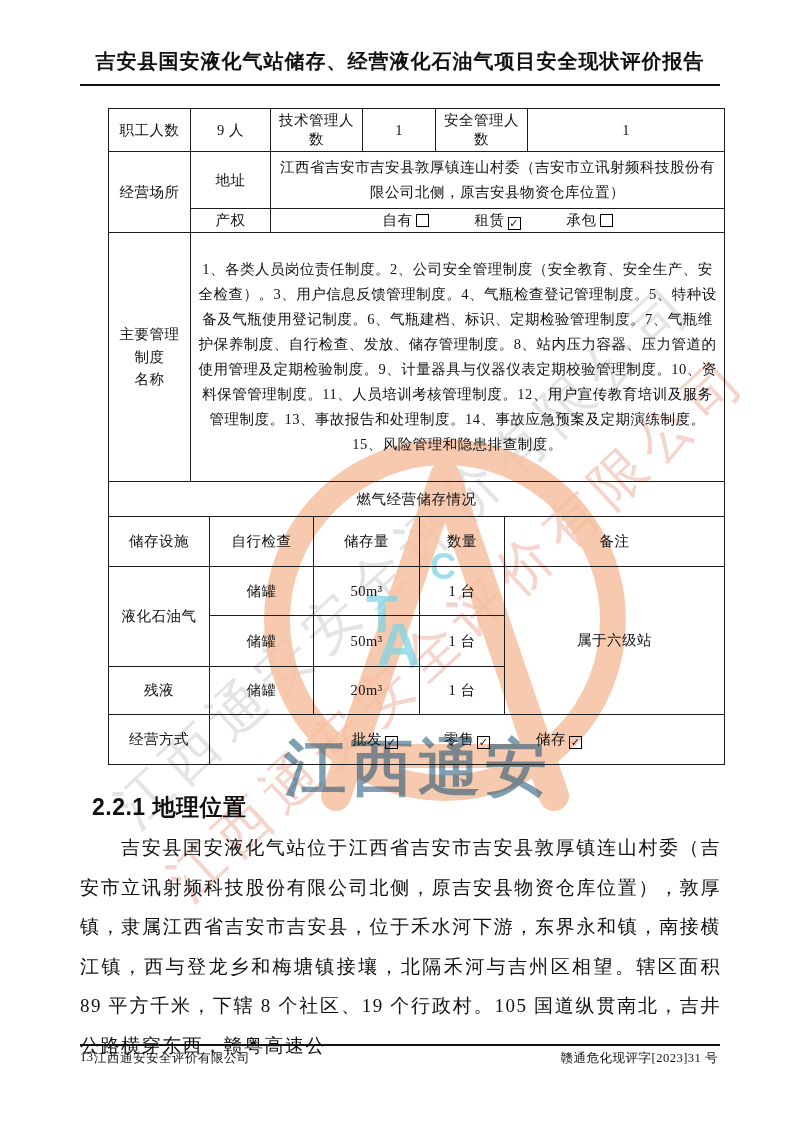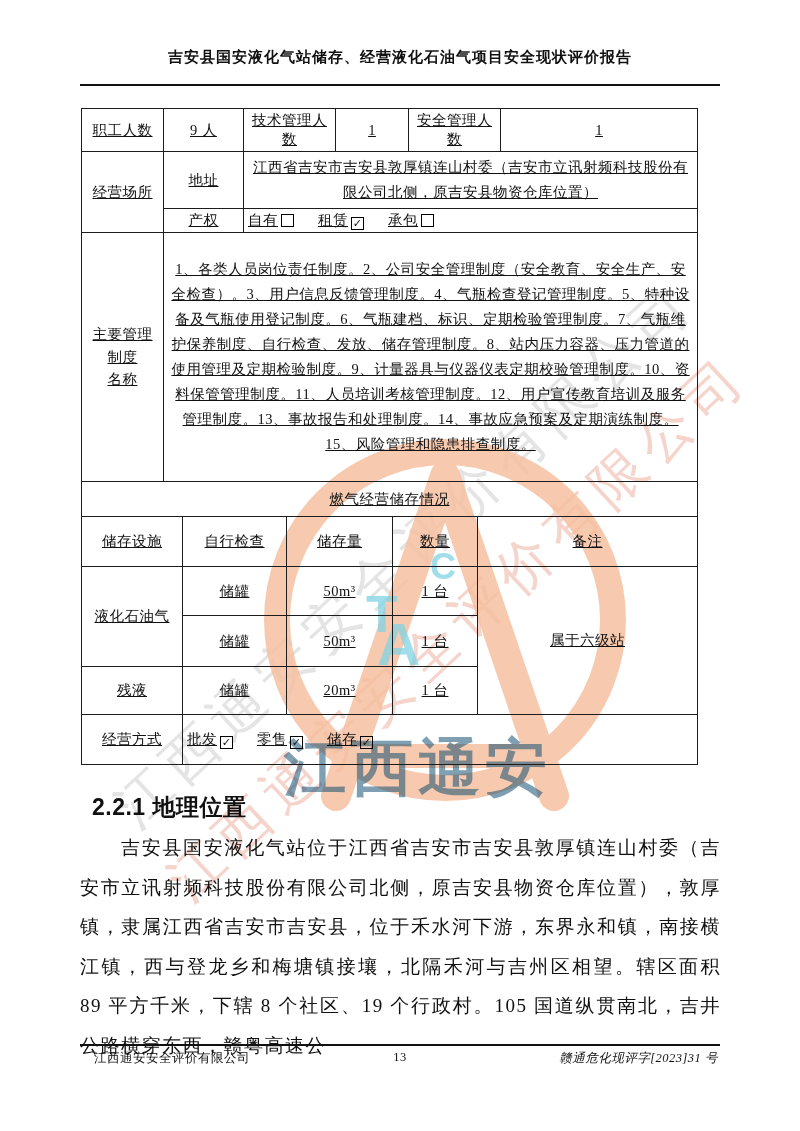--- a/index.html
+++ b/index.html
@@ -24,46 +24,46 @@
   .wm-diag-pink { left:458px; top:628px; opacity:.42; }
   .wm-stamp {
     position:absolute; left:284px; top:726px; font-size:62px; font-weight:bold;
     letter-spacing:5px; opacity:.52; white-space:nowrap;
     font-family:"Liberation Serif","DejaVu Serif",serif;
   }
   
   .content { position:absolute; left:0; top:0; width:800px; height:1131px; z-index:1; }
   .hdr-title {
     position:absolute; left:0; top:48px; width:800px; text-align:center;
-    font-size:15px; font-weight:bold; letter-spacing:1px;
+    font-size:20px; font-weight:bold; letter-spacing:1px;
   }
   .hdr-rule { position:absolute; left:80px; top:84px; width:640px; height:2px; background:#111; }
 
-  .tables { position:absolute; left:81px; top:108px; width:616px;text-decoration:underline; }
+  .tables { position:absolute; left:108px; top:108px; width:616px; }
   table.tbl { border-collapse:collapse; table-layout:fixed; width:616px; }
   table.tbl td { border:1px solid #1c1c1c; text-align:center; vertical-align:middle;
                  font-size:14.5px; letter-spacing:.5px; padding:2px 4px; }
   table.tbl-bot { margin-top:-1px; }
   tr.r-staff  { height:40px; }
   tr.r-addr   { height:57px; }
   tr.r-own    { height:20px; }
   tr.r-sys    { height:249px; }
   tr.r-title  { height:35px; }
   tr.r-head   { height:50px; }
   tr.r-tank1  { height:49px; }
   tr.r-tank2  { height:51px; }
   tr.r-resid  { height:48px; }
   tr.r-mode   { height:50px; }
   td.addr-val { line-height:1.75; padding:4px 10px; }
   td.sys-label { line-height:1.55; }
   td.sys-text {
     text-align:justify; vertical-align:top; padding:9px 13px;
     font-size:15.5px; line-height:25px; letter-spacing:1px;
   }
-  .opt-group { display:flex; justify-content:flex-start; gap:24px; }
+  .opt-group { display:flex; justify-content:center; gap:46px; }
   .opt { white-space:nowrap; }
   .cb {
     display:inline-block; width:13px; height:13px; border:1.5px solid #000;
     margin-left:3px; vertical-align:-2px; line-height:11px; font-size:11px; text-align:center;
     font-family:"DejaVu Sans",sans-serif;
   }
   .sec-heading {
     position:absolute; left:92px; top:792px; font-size:23px; font-weight:bold;
     font-family:"Liberation Sans","DejaVu Sans",sans-serif; letter-spacing:.5px;
   }
@@ -72,22 +72,22 @@
     font-size:19px; line-height:39.5px; letter-spacing:1.5px;
     text-align:justify; text-indent:41px;
   }
   .ftr-rule { position:absolute; left:80px; top:1044px; width:640px; height:1.5px; background:#111; }
   .ftr-row {
     position:absolute; left:80px; top:1050px; width:640px;
     display:flex; justify-content:space-between; align-items:flex-start;
     font-size:12.5px; letter-spacing:.5px;
   }
   .ftr-row .l { padding-left:14px; }
-  .ftr-row .c { position:absolute; left:0; width:640px; text-align:center; }
-  .ftr-row .r { padding-right:2px;font-style:italic; }
+  .ftr-row .c { position:absolute; left:0; width:640px; text-align:left; }
+  .ftr-row .r { padding-right:2px; }
 </style>
 </head>
 <body>
 
 <div class="page">
 
   <div class="wm-layer">
     <div class="wm-diag wm-diag-gray" style="color: rgb(185, 185, 185);">江西通安安全评价有限公司</div>
     <div class="wm-diag wm-diag-pink" style="color: rgb(232, 154, 134);">江西通安安全评价有限公司</div>
     <svg class="wm-logo" width="396" height="396" viewBox="0 0 396 396" opacity="0.85">

